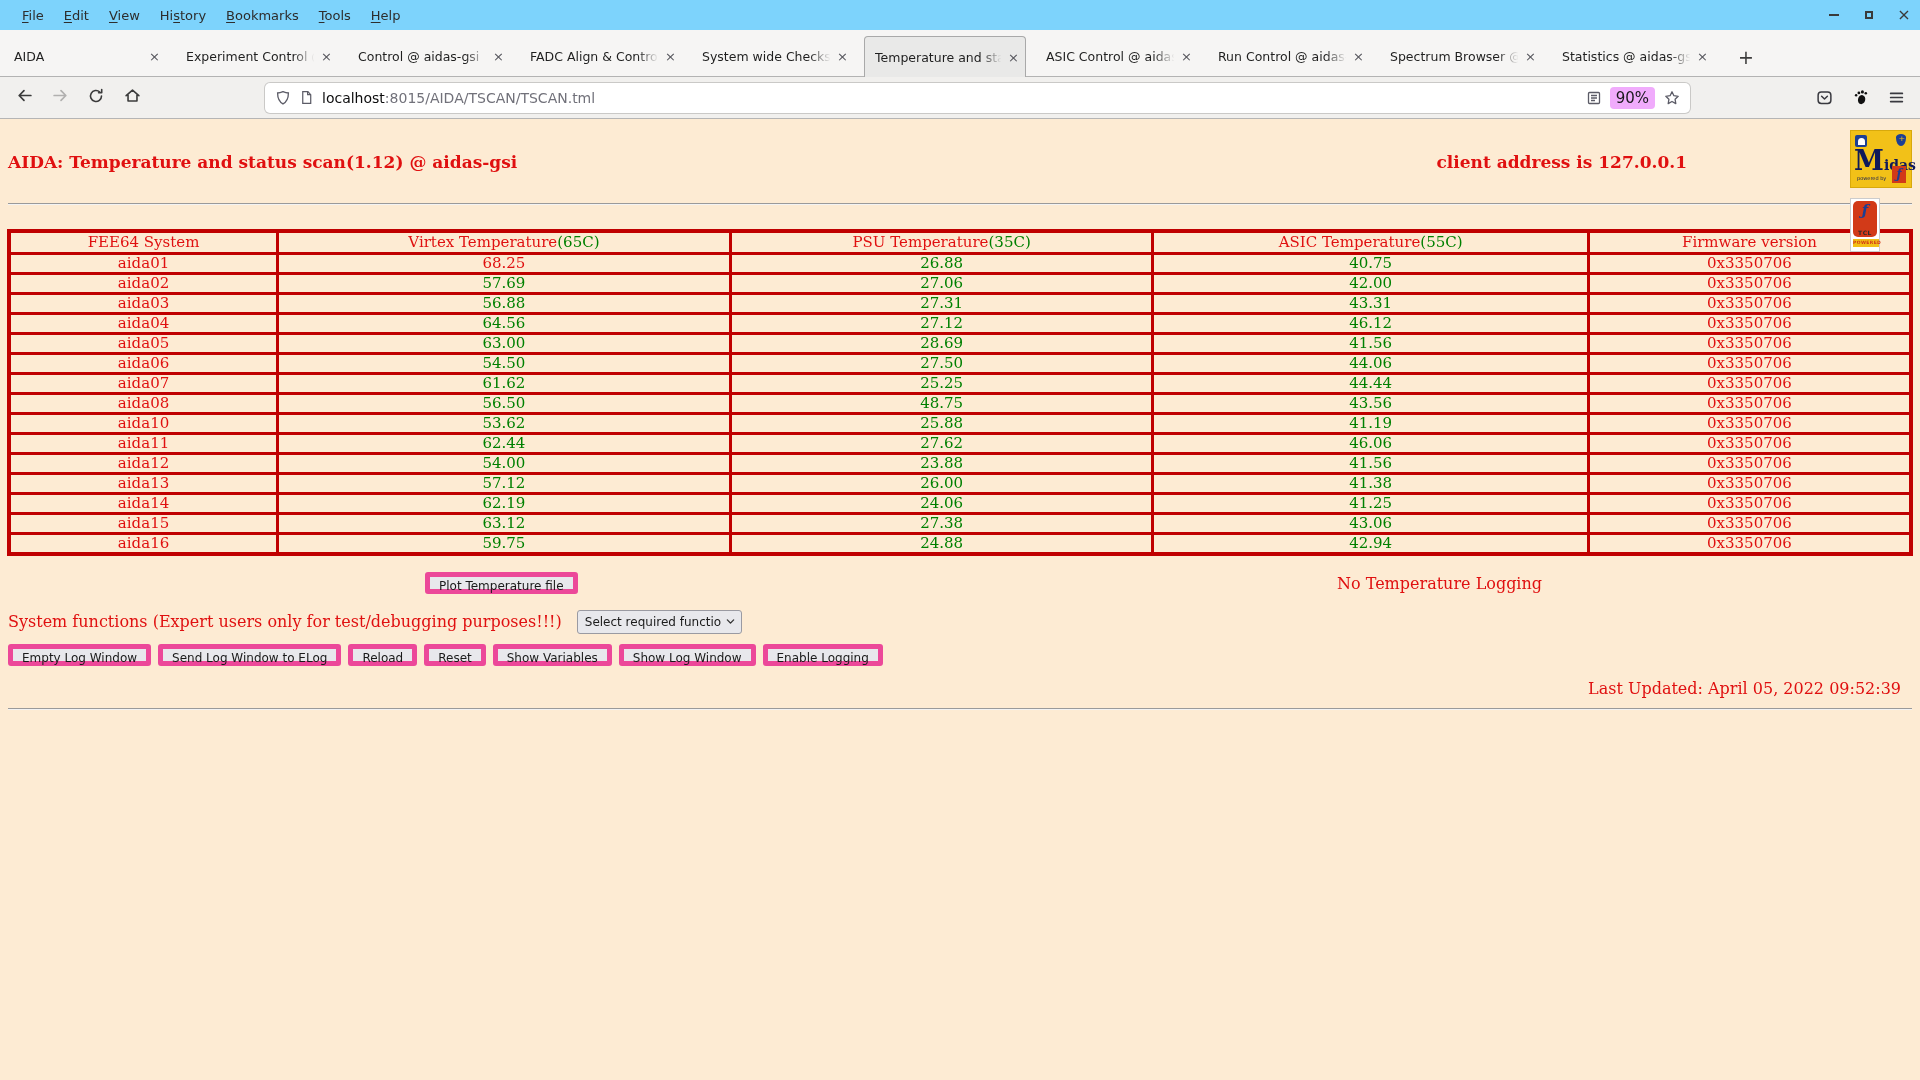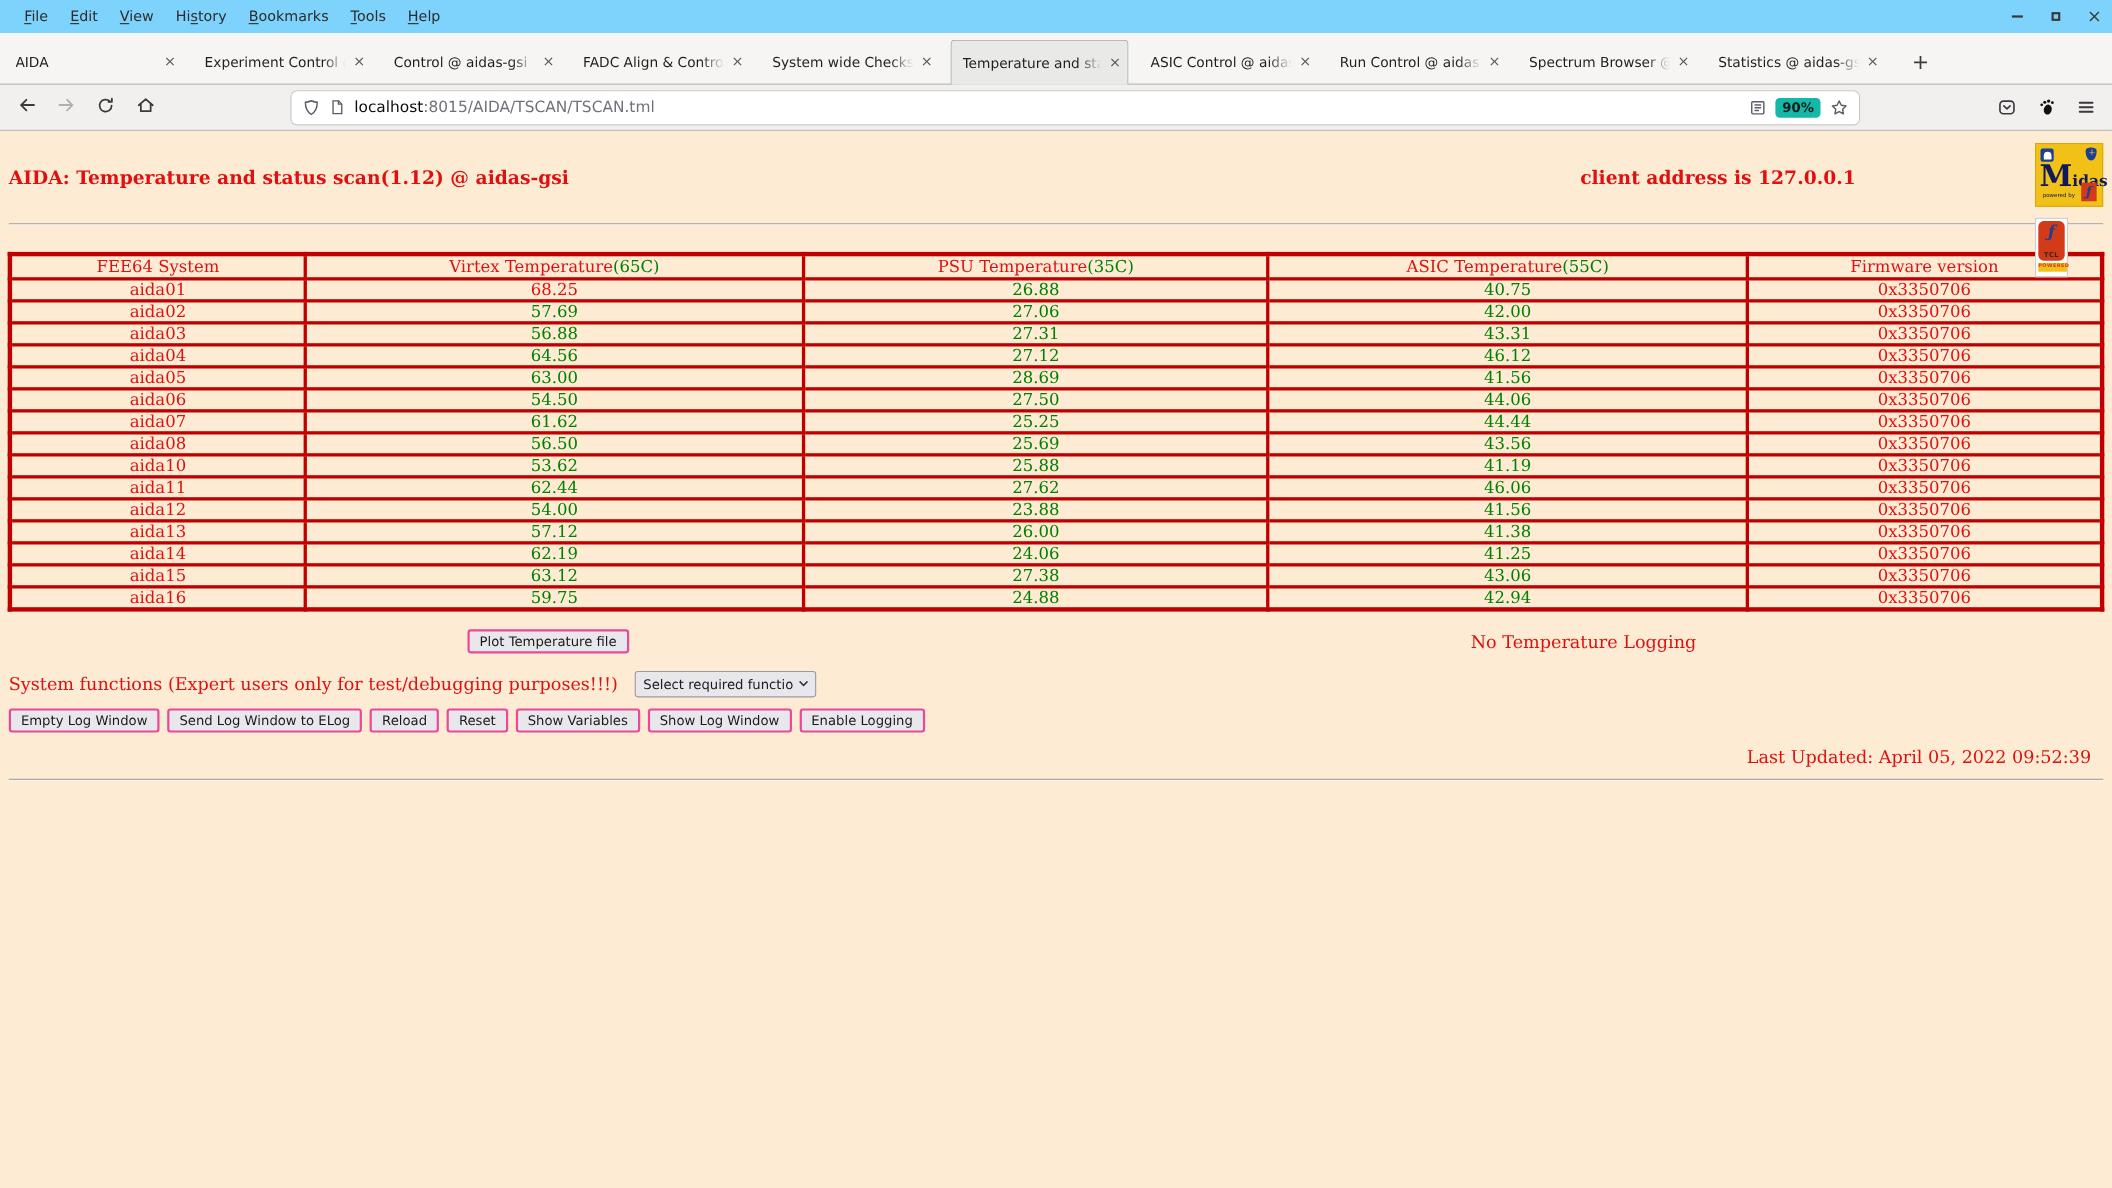--- a/index.html
+++ b/index.html
@@ -37,22 +37,22 @@
   .navbtn{width:32px;height:32px;display:flex;align-items:center;justify-content:center;
           color:#3b3b3b;flex:none;margin-right:4px;border-radius:4px;}
   .navbtn.disabled{opacity:.35;}
   .urlbar{height:30px;width:1425px;margin-left:113px;background:#fff;border-radius:5px;
           display:flex;align-items:center;padding:0 10px;box-shadow:0 0 0 1px rgba(0,0,0,.16);flex:none;}
   .urlbar .ic{display:flex;align-items:center;color:#5b5b66;margin-right:8px;flex:none;}
   .url-text{font-size:14px;white-space:nowrap;}
   .url-host{color:#0c0c0d;}
   .url-rest{color:#71717a;}
   .url-spacer{flex:1;}
-  .zoom-badge{background:#14b8a6;border-radius:4px;font-size:12px;color:#18181b;
-              padding:2px 6px;margin-right:9px;flex:none;font-weight:bold;}
+  .zoom-badge{background:#f0abfc;border-radius:4px;font-size:15px;color:#18181b;
+              padding:2px 6px;margin-right:9px;flex:none;}
   .tool-right{margin-left:auto;display:flex;align-items:center;gap:8px;}
   .toolicon{width:28px;height:28px;display:flex;align-items:center;justify-content:center;color:#39393f;}
 
   
   .page{position:relative;height:961px;background:var(--page-bg);overflow:hidden;
         font-family:"DejaVu Serif","Liberation Serif",serif;}
   .page-top{position:relative;height:58px;}
   .page-title{position:absolute;left:8px;top:33px;font-weight:bold;font-size:17px;color:var(--red);}
   .client-address{position:absolute;right:233px;top:33px;font-weight:bold;font-size:17px;color:var(--red);}
   .logos{position:absolute;right:8px;top:11px;display:flex;gap:10px;align-items:flex-start;flex-direction:column;}
@@ -81,21 +81,21 @@
 
   table.temp{border-collapse:collapse;width:calc(100% - 14px);margin:24px 7px 0;
              border:4px solid var(--border-red);}
   table.temp th,table.temp td{border:3px solid var(--border-red);text-align:center;
              font-size:15px;font-weight:normal;padding:0;line-height:17px;height:20px;}
   table.temp th{height:22px;color:var(--red);}
   table.temp th .limit{color:var(--green);}
   td.red{color:var(--red);} td.green{color:var(--green);}
 
   .plot-row{margin-top:16px;position:relative;height:24px;font-size:16px;}
-  .btn{background:#e8e8ec;border:2px solid #ec4899;border-radius:3px;color:#1a1a1a;
+  .btn{background:#e8e8ec;border:5px solid #ec4899;border-radius:3px;color:#1a1a1a;
        font-family:"DejaVu Sans","Liberation Sans",sans-serif;font-size:12px;height:22px;
        padding:0 9px;line-height:18px;}
   .plot-btn{position:absolute;left:425px;top:0;}
   .no-logging{position:absolute;left:1337px;top:2px;color:var(--red);}
 
   .sysfunc-row{margin-top:13px;padding-left:8px;display:flex;align-items:center;height:26px;}
   .sysfunc-label{color:var(--red);font-size:16px;}
   .select-wrap{position:relative;margin-left:15px;}
   select.fn{appearance:none;-webkit-appearance:none;width:165px;height:24px;background:#e8e8ec;
        border:1px solid #9a9aa2;border-radius:3px;font-size:12px;color:#1a1a1a;padding:0 20px 0 7px;
@@ -331,21 +331,21 @@
           <tr>
             <td class="red">aida07</td>
             <td class="green">61.62</td>
             <td class="green">25.25</td>
             <td class="green">44.44</td>
             <td class="red">0x3350706</td>
           </tr>
           <tr>
             <td class="red">aida08</td>
             <td class="green">56.50</td>
-            <td class="green">25.69</td>
+            <td class="green">48.75</td>
             <td class="green">43.56</td>
             <td class="red">0x3350706</td>
           </tr>
           <tr>
             <td class="red">aida10</td>
             <td class="green">53.62</td>
             <td class="green">25.88</td>
             <td class="green">41.19</td>
             <td class="red">0x3350706</td>
           </tr>

